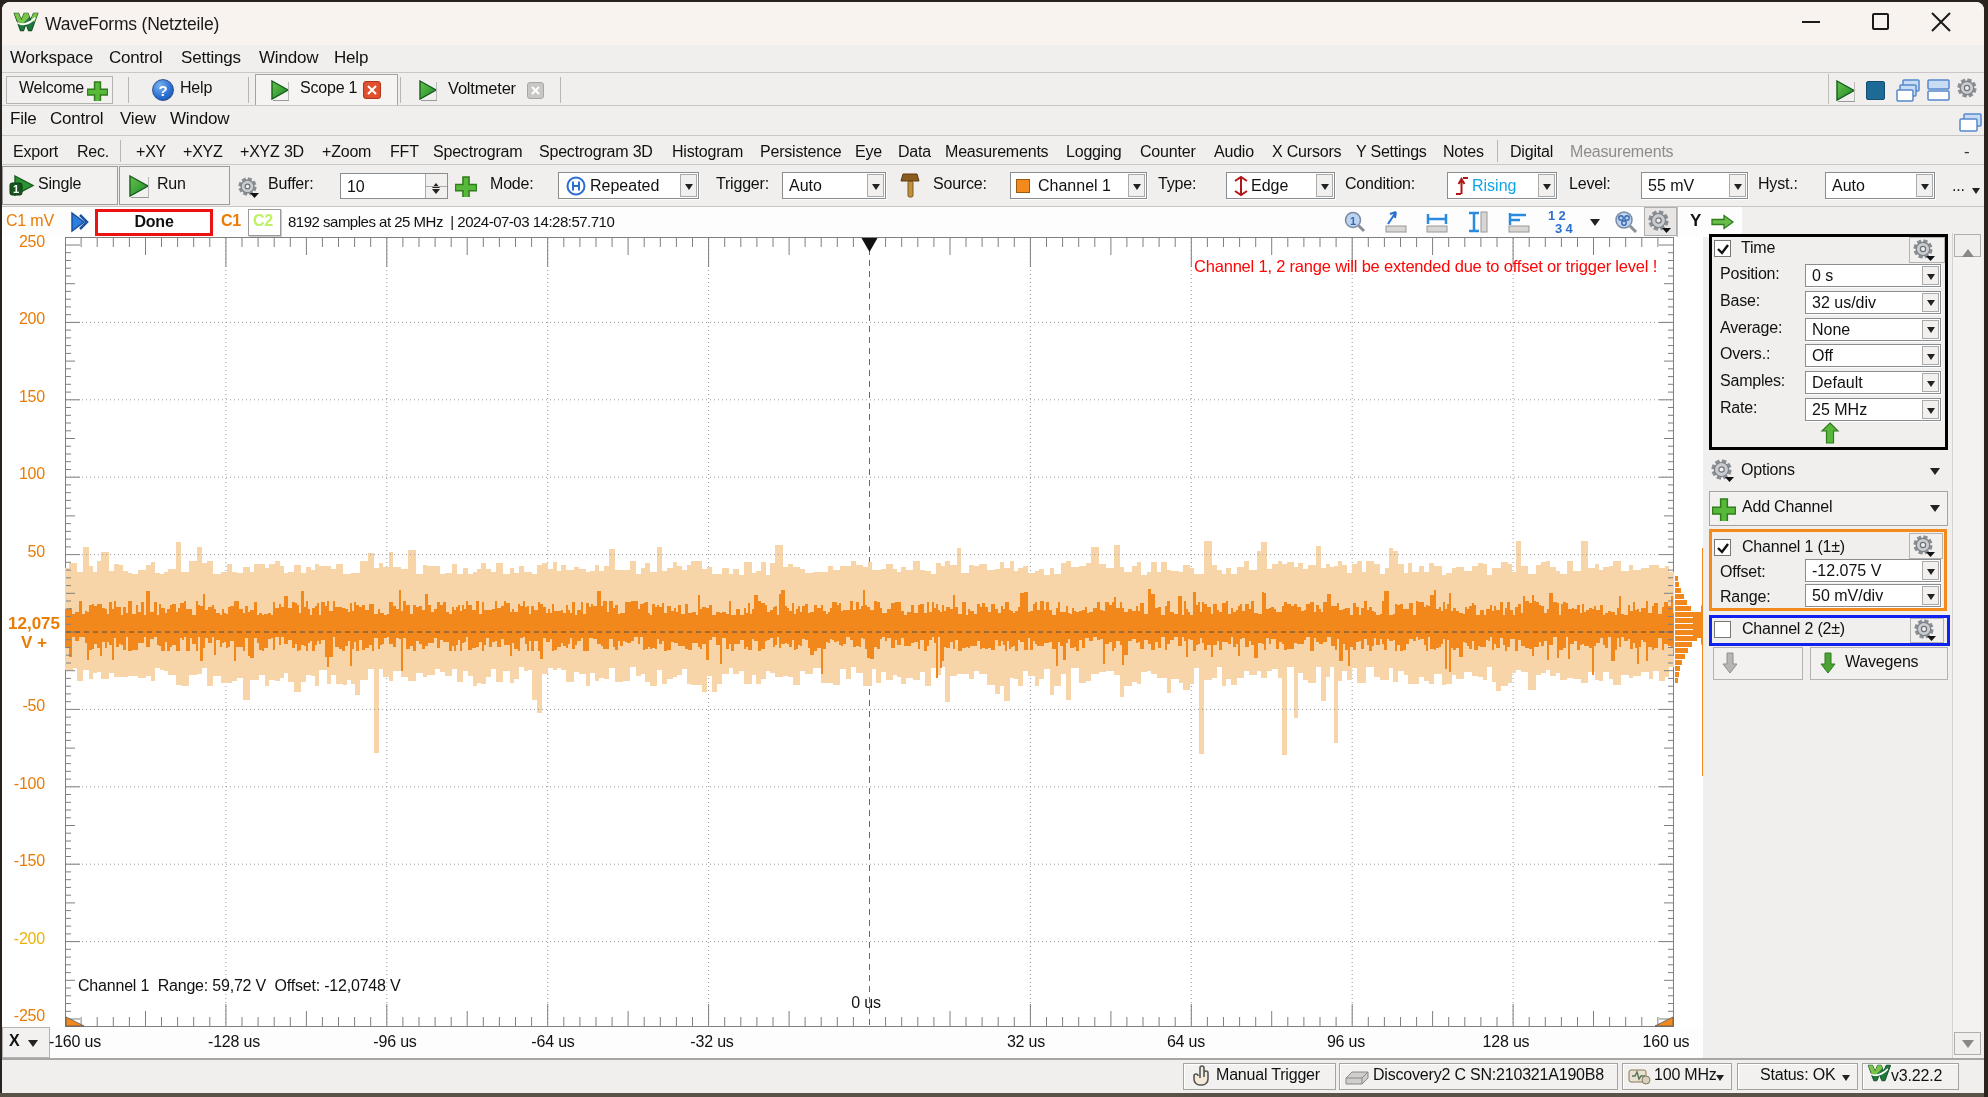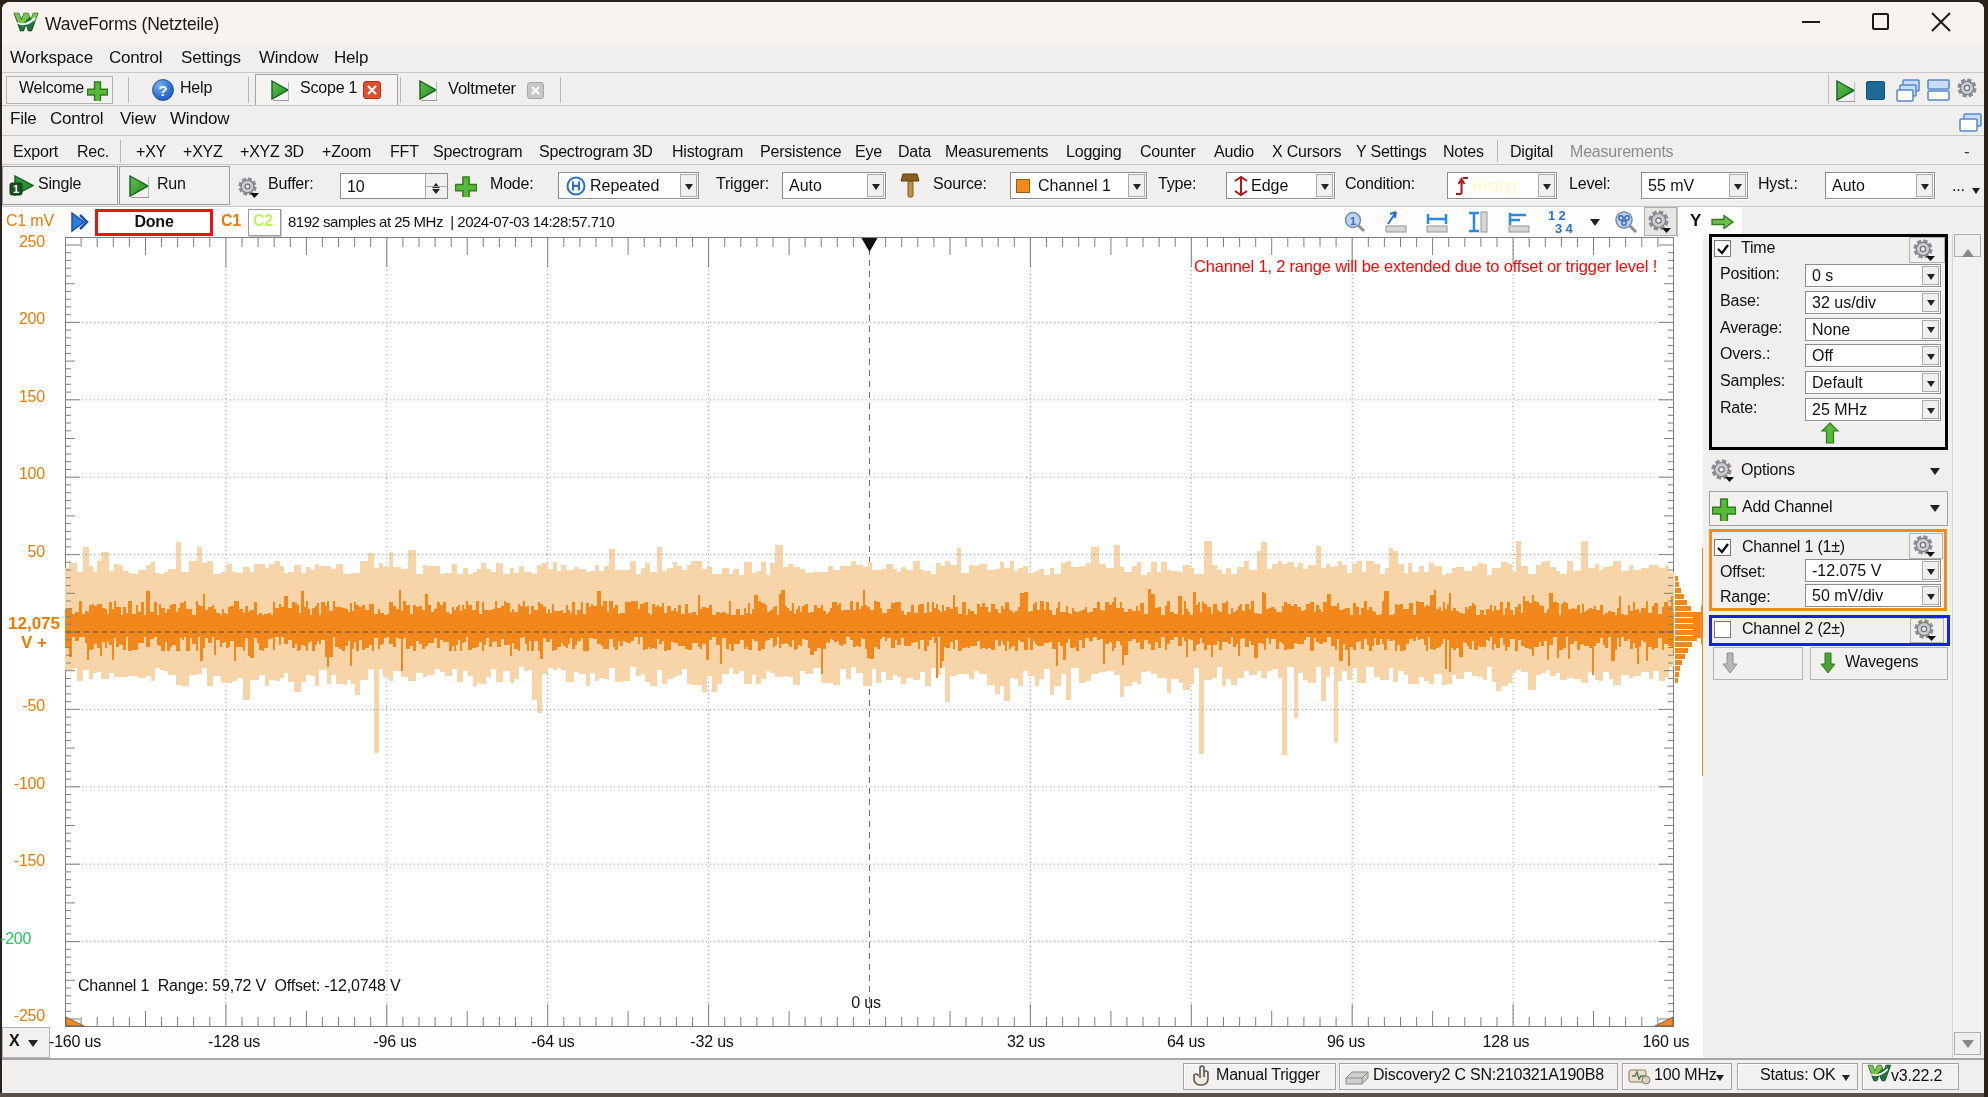--- a/index.html
+++ b/index.html
@@ -234,21 +234,21 @@
     <path d="M8 2 v18 M2 6 l6 -4 l6 4 M2 16 l6 4 l6 -4" stroke="#b01818" stroke-width="2" fill="none"></path>
   </svg>
 <div style="position:absolute;left:1251px;top:172px;height:27px;line-height:27px;font-size:16px;color:#111;white-space:nowrap">Edge</div>
 <div style="position:absolute;left:1316px;top:174px;width:17px;height:23px;background:#f1f0ef;border:1px solid #aaa"></div>
 <div style="position:absolute;left:1321px;top:183.5px;width:0;height:0;border:4px solid transparent;border-top:6px solid #222"></div>
 <div class="t" style="left:1345px;top:175px;font-size:16px">Condition:</div>
 <div style="position:absolute;left:1447px;top:172px;width:110px;height:27px;background:#fff;border:1px solid #8a8d90;box-shadow:1px 1px 0 #fdfdfd"></div>
 <svg style="position:absolute;left:1454px;top:175px" width="16" height="22">
     <path d="M2 19 h5 M9 3 h5 M7.5 19 v-14 M4.5 9 l3 -5 l3 5" stroke="#b01818" stroke-width="2" fill="none"></path>
   </svg>
-<div style="position:absolute;left:1472px;top:172px;height:15px;line-height:27px;font-size:16px;color:#fef9c3;white-space:nowrap">Rising</div>
+<div style="position:absolute;left:1472px;top:172px;height:15px;line-height:27px;font-size:16px;color:#0ea5e9;white-space:nowrap">Rising</div>
 <div style="position:absolute;left:1538px;top:174px;width:17px;height:23px;background:#f1f0ef;border:1px solid #aaa"></div>
 <div style="position:absolute;left:1543px;top:183.5px;width:0;height:0;border:4px solid transparent;border-top:6px solid #222"></div>
 <div class="t" style="left:1569px;top:175px;font-size:16px">Level:</div>
 <div style="position:absolute;left:1641px;top:172px;width:107px;height:27px;background:#fff;border:1px solid #8a8d90;box-shadow:1px 1px 0 #fdfdfd"></div>
 <div style="position:absolute;left:1648px;top:172px;height:27px;line-height:27px;font-size:16px;color:#111;white-space:nowrap">55 mV</div>
 <div style="position:absolute;left:1729px;top:174px;width:17px;height:23px;background:#f1f0ef;border:1px solid #aaa"></div>
 <div style="position:absolute;left:1734px;top:183.5px;width:0;height:0;border:4px solid transparent;border-top:6px solid #222"></div>
 <div class="t" style="left:1758px;top:175px;font-size:16px">Hyst.:</div>
 <div style="position:absolute;left:1825px;top:172px;width:110px;height:27px;background:#fff;border:1px solid #8a8d90;box-shadow:1px 1px 0 #fdfdfd"></div>
 <div style="position:absolute;left:1832px;top:172px;height:27px;line-height:27px;font-size:16px;color:#111;white-space:nowrap">Auto</div>
@@ -766,21 +766,21 @@
 <rect x="27" y="8" width="3" height="228" fill="#f2871c"></rect>
 </svg>
 <div class="t" style="left:0px;top:233px;width:45px;text-align:right;font-size:16px;color:#e87c04">250</div>
 <div class="t" style="left:0px;top:310px;width:45px;text-align:right;font-size:16px;color:#e87c04">200</div>
 <div class="t" style="left:0px;top:388px;width:45px;text-align:right;font-size:16px;color:#e87c04">150</div>
 <div class="t" style="left:0px;top:465px;width:45px;text-align:right;font-size:16px;color:#e87c04">100</div>
 <div class="t" style="left:0px;top:543px;width:45px;text-align:right;font-size:16px;color:#e87c04">50</div>
 <div class="t" style="left:0px;top:697px;width:45px;text-align:right;font-size:16px;color:#e87c04">-50</div>
 <div class="t" style="left:0px;top:775px;width:45px;text-align:right;font-size:16px;color:#e87c04">-100</div>
 <div class="t" style="left:0px;top:852px;width:45px;text-align:right;font-size:16px;color:#e87c04">-150</div>
-<div class="t" style="left:0px;top:930px;width:45px;font-size:16px;color:#22c55e">-200</div>
+<div class="t" style="left:0px;top:930px;width:45px;text-align:right;font-size:16px;color:#eab308">-200</div>
 <div class="t" style="left:0px;top:1007px;width:45px;text-align:right;font-size:16px;color:#e87c04">-250</div>
 <div class="t" style="left:4px;top:614px;width:60px;text-align:center;font-size:17px;font-weight:bold;color:#e87c04;line-height:19px;letter-spacing:0">12,075<br>V +</div>
 <div class="t" style="left:1194px;top:257px;font-size:16.5px;color:#fe0606">Channel 1, 2 range will be extended due to offset or trigger level !</div>
 <div class="t" style="left:78px;top:977px;font-size:16px">Channel 1&nbsp; Range: 59,72 V&nbsp; Offset: -12,0748 V</div>
 <div class="abs" style="left:2px;top:1027px;width:1701px;height:31px;background:#fdfdfd"></div>
 <div class="abs" style="left:2px;top:1027px;width:48px;height:31px;background:#f2f1f0;border:1px solid #b5b3b0"></div>
 <div class="t" style="left:9px;top:1032px;font-size:16px;font-weight:bold">X</div>
 <div style="position:absolute;left:28px;top:1040px;width:0;height:0;border:5px solid transparent;border-top:7px solid #222"></div>
 <div class="t" style="left:15px;top:1033px;width:120px;text-align:center;font-size:16px">-160 us</div>
 <div class="t" style="left:174px;top:1033px;width:120px;text-align:center;font-size:16px">-128 us</div>

